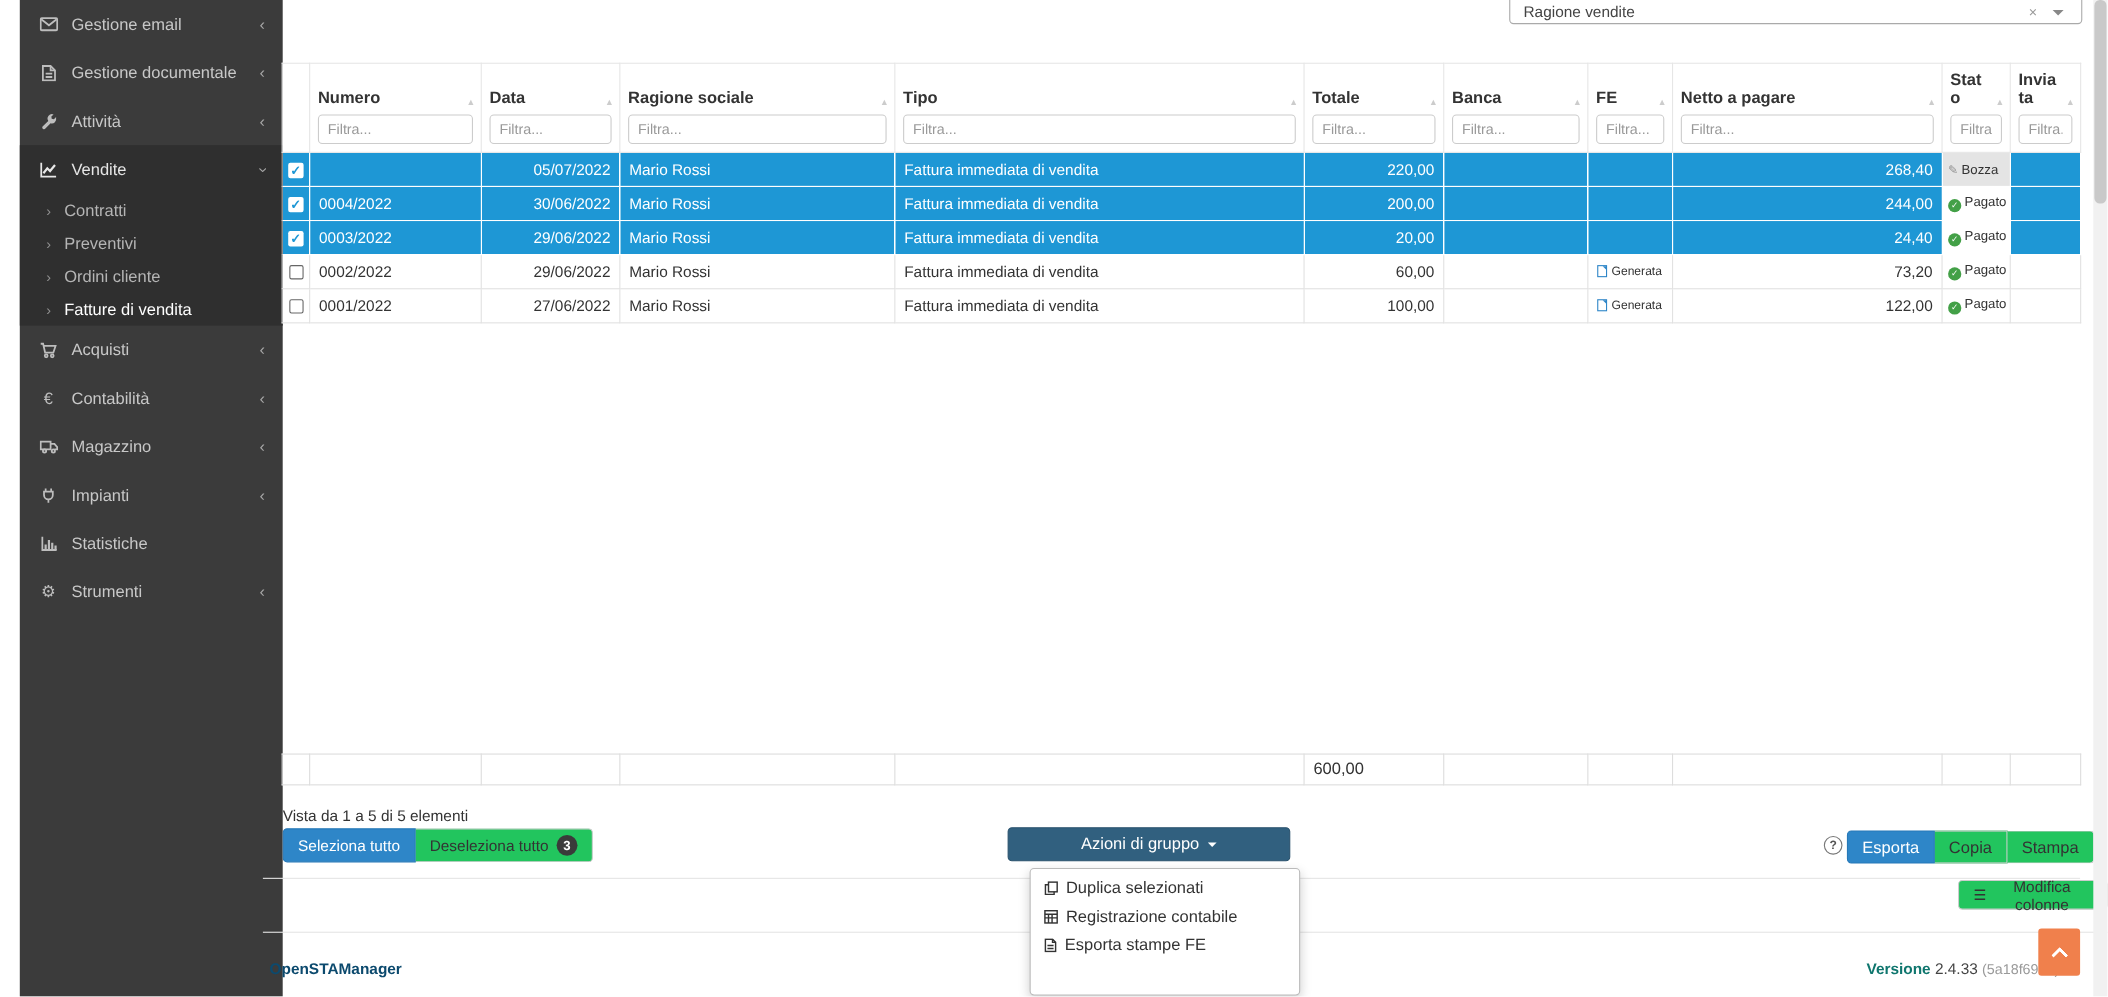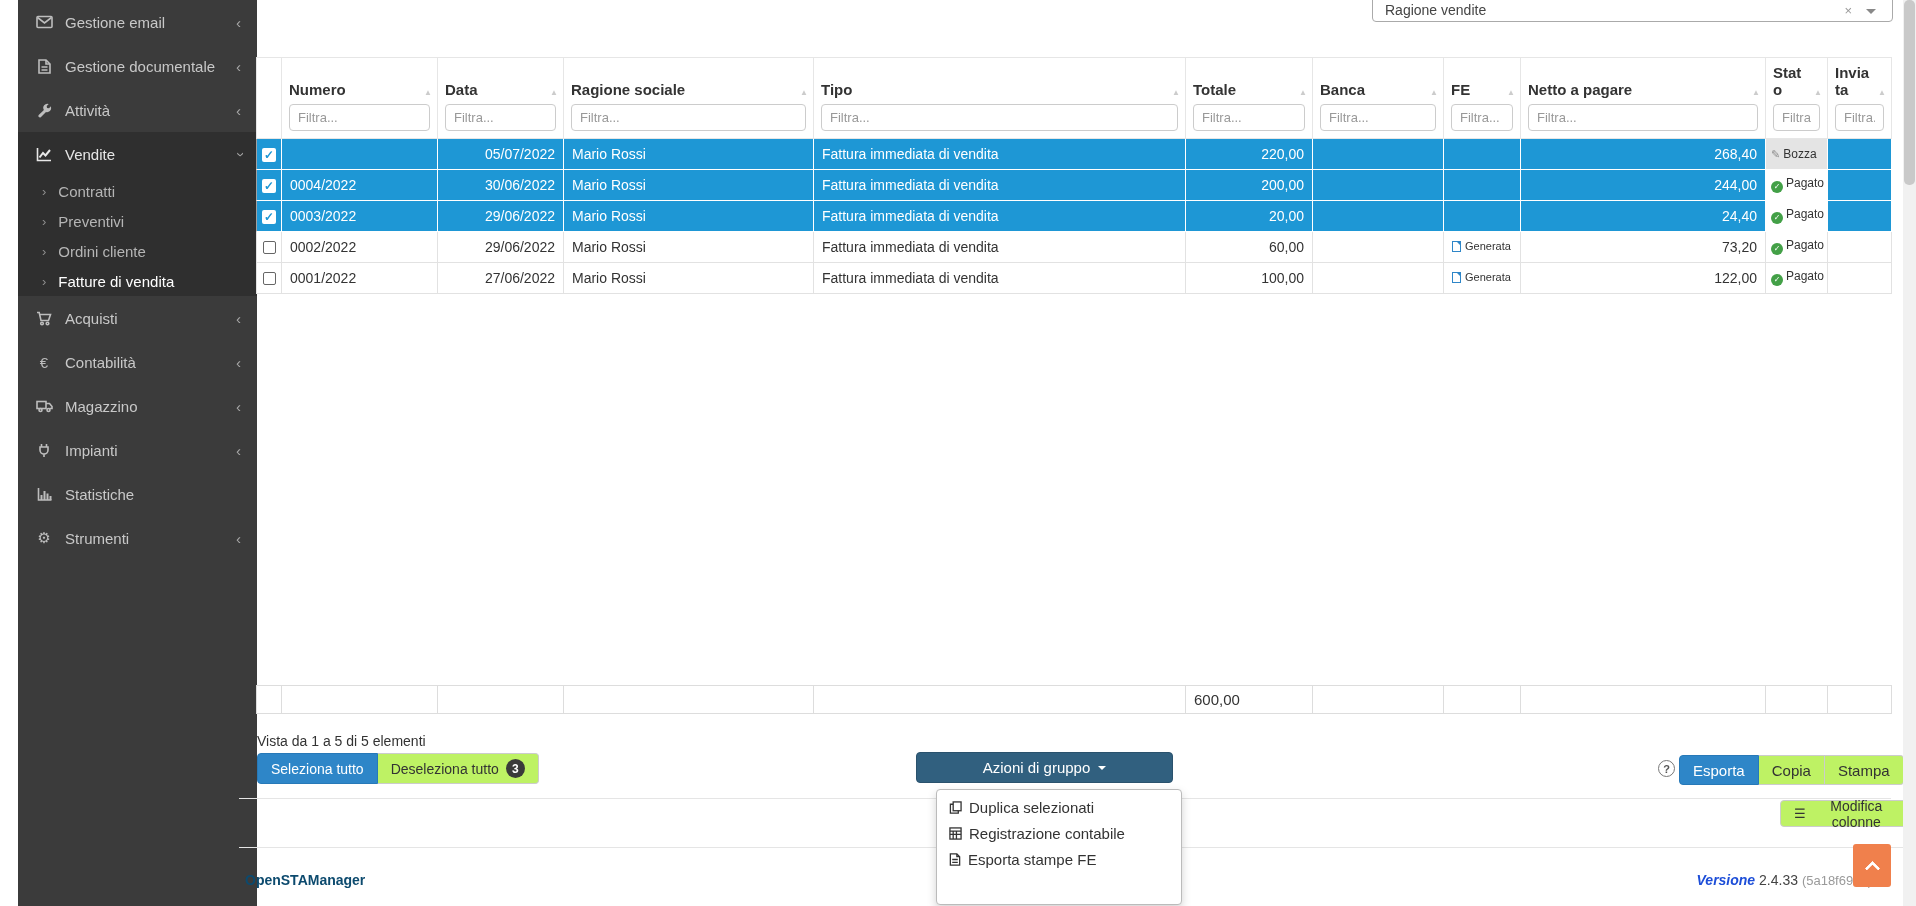--- a/index.html
+++ b/index.html
@@ -60,30 +60,30 @@
   td.num { text-align:right; }
   td.selcell { padding:0; text-align:center; }
   .cb-off { display:inline-block; width:13px; height:13px; border:1px solid #666; border-radius:2px; background:#fff; vertical-align:middle; }
   .cb-on { display:inline-flex; width:14px; height:14px; border-radius:2px; background:#fff; color:#1e97d5;
            font-size:12px; font-weight:bold; align-items:center; justify-content:center; vertical-align:middle; }
   td.stato-cell { background:#fff !important; color:#333 !important; font-size:12px; padding:0 5px; }
   td.stato-bozza { background:#e4e4e4 !important; }
   .st-ico-draft { color:#8f8f8f; font-size:11px; margin-right:3px; }
   .st-ico-paid { display:inline-flex; width:12px; height:12px; border-radius:50%; background:#43a047; color:#fff;
                  font-size:8px; align-items:center; justify-content:center; margin-right:3px; vertical-align:-2px; }
-  .fe-badge { display:inline-flex; align-items:center; font-size:11px; color:#333; }
+  .fe-badge { display:inline-flex; align-items:flex-start; font-size:11px; color:#333; }
   .fe-doc { display:inline-block; width:9px; height:11px; border:1px solid #2e86c8; background:#fff; margin-right:4px; position:relative; }
   .fe-doc::after { content:""; position:absolute; right:0; top:0; border-top:3px solid #2e86c8; border-left:3px solid transparent; }
   tr.filler td { border:none; height:392px; background:#fff; }
   tfoot td { height:28px; border:1px solid #ddd; font-size:15px; }
 
   
   .summary-text { position:absolute; left:257px; top:733px; font-size:14px; color:#333; }
   .btn { display:inline-flex; align-items:center; justify-content:center; height:31px; font-size:14px;
-         border:1px solid #ccc; background:#bef264; color:#333; cursor:pointer; padding:0 13px;
+         border:1px solid #ccc; background:#22c55e; color:#333; cursor:pointer; padding:0 13px;
          font-family:"Liberation Sans", sans-serif; }
   .btn-blue { background:#2e86c8; border-color:#2779b8; color:#fff; }
   .group-left { position:absolute; left:257px; top:753px; display:flex; }
   .group-left .btn:first-child { border-radius:4px 0 0 4px; }
   .group-left .btn:last-child { border-radius:0 4px 4px 0; border-left:none; }
   .count-badge { display:inline-flex; width:19px; height:19px; border-radius:50%; background:#3a3a3a; color:#fff;
                  font-size:12px; font-weight:bold; align-items:center; justify-content:center; margin-left:7px; }
   .btn-group-actions { position:absolute; left:916px; top:752px; width:257px; height:31px;
                        background:#31607f; border:1px solid #2a526d; border-radius:4px; color:#fff;
                        display:flex; align-items:center; justify-content:center; font-size:15px; cursor:pointer; }
@@ -112,21 +112,21 @@
   .annotated-wrap { padding:2px 6px 3px 6px; }
   .annotation-red { border:3px solid #cb3837; border-radius:4px; display:flex; align-items:center; gap:7px;
                     padding:2px 8px; font-size:15px; color:#333; width:fit-content; }
   .annotation-red svg { stroke:#333; fill:none; stroke-width:1.4; }
 
   
   .footer-divider { position:absolute; left:239px; top:847px; width:1677px; height:1px; background:#e5e5e5; }
   .brand-link { position:absolute; left:245px; top:872px; font-size:14px; font-weight:bold; color:#0c4a6e;
                 text-decoration:none; cursor:pointer; }
   .version-box { position:absolute; right:44px; top:872px; font-size:14px; color:#444; white-space:nowrap; }
-  .version-box b { color:#1d4ed8;font-style:italic; }
+  .version-box b { color:#0f766e; }
   .version-hash { color:#9a9a9a; font-size:13px; }
   .scroll-top { position:absolute; left:1853px; top:844px; width:38px; height:43px; background:#f0804c;
                 border-radius:3px; display:flex; align-items:center; justify-content:center; cursor:pointer; z-index:6; }
   .scroll-top .chev-up { width:11px; height:11px; border-left:3px solid #fff; border-top:3px solid #fff;
                          transform:rotate(45deg); margin-top:5px; border-radius:1px; }
 
   
   .scrollbar-track { position:absolute; right:0; top:0; width:13px; height:906px; background:#f1f1f1; }
   .scrollbar-thumb { position:absolute; right:1px; top:0; width:11px; height:185px; background:#c9c9c9; border-radius:5px; }
 </style>

